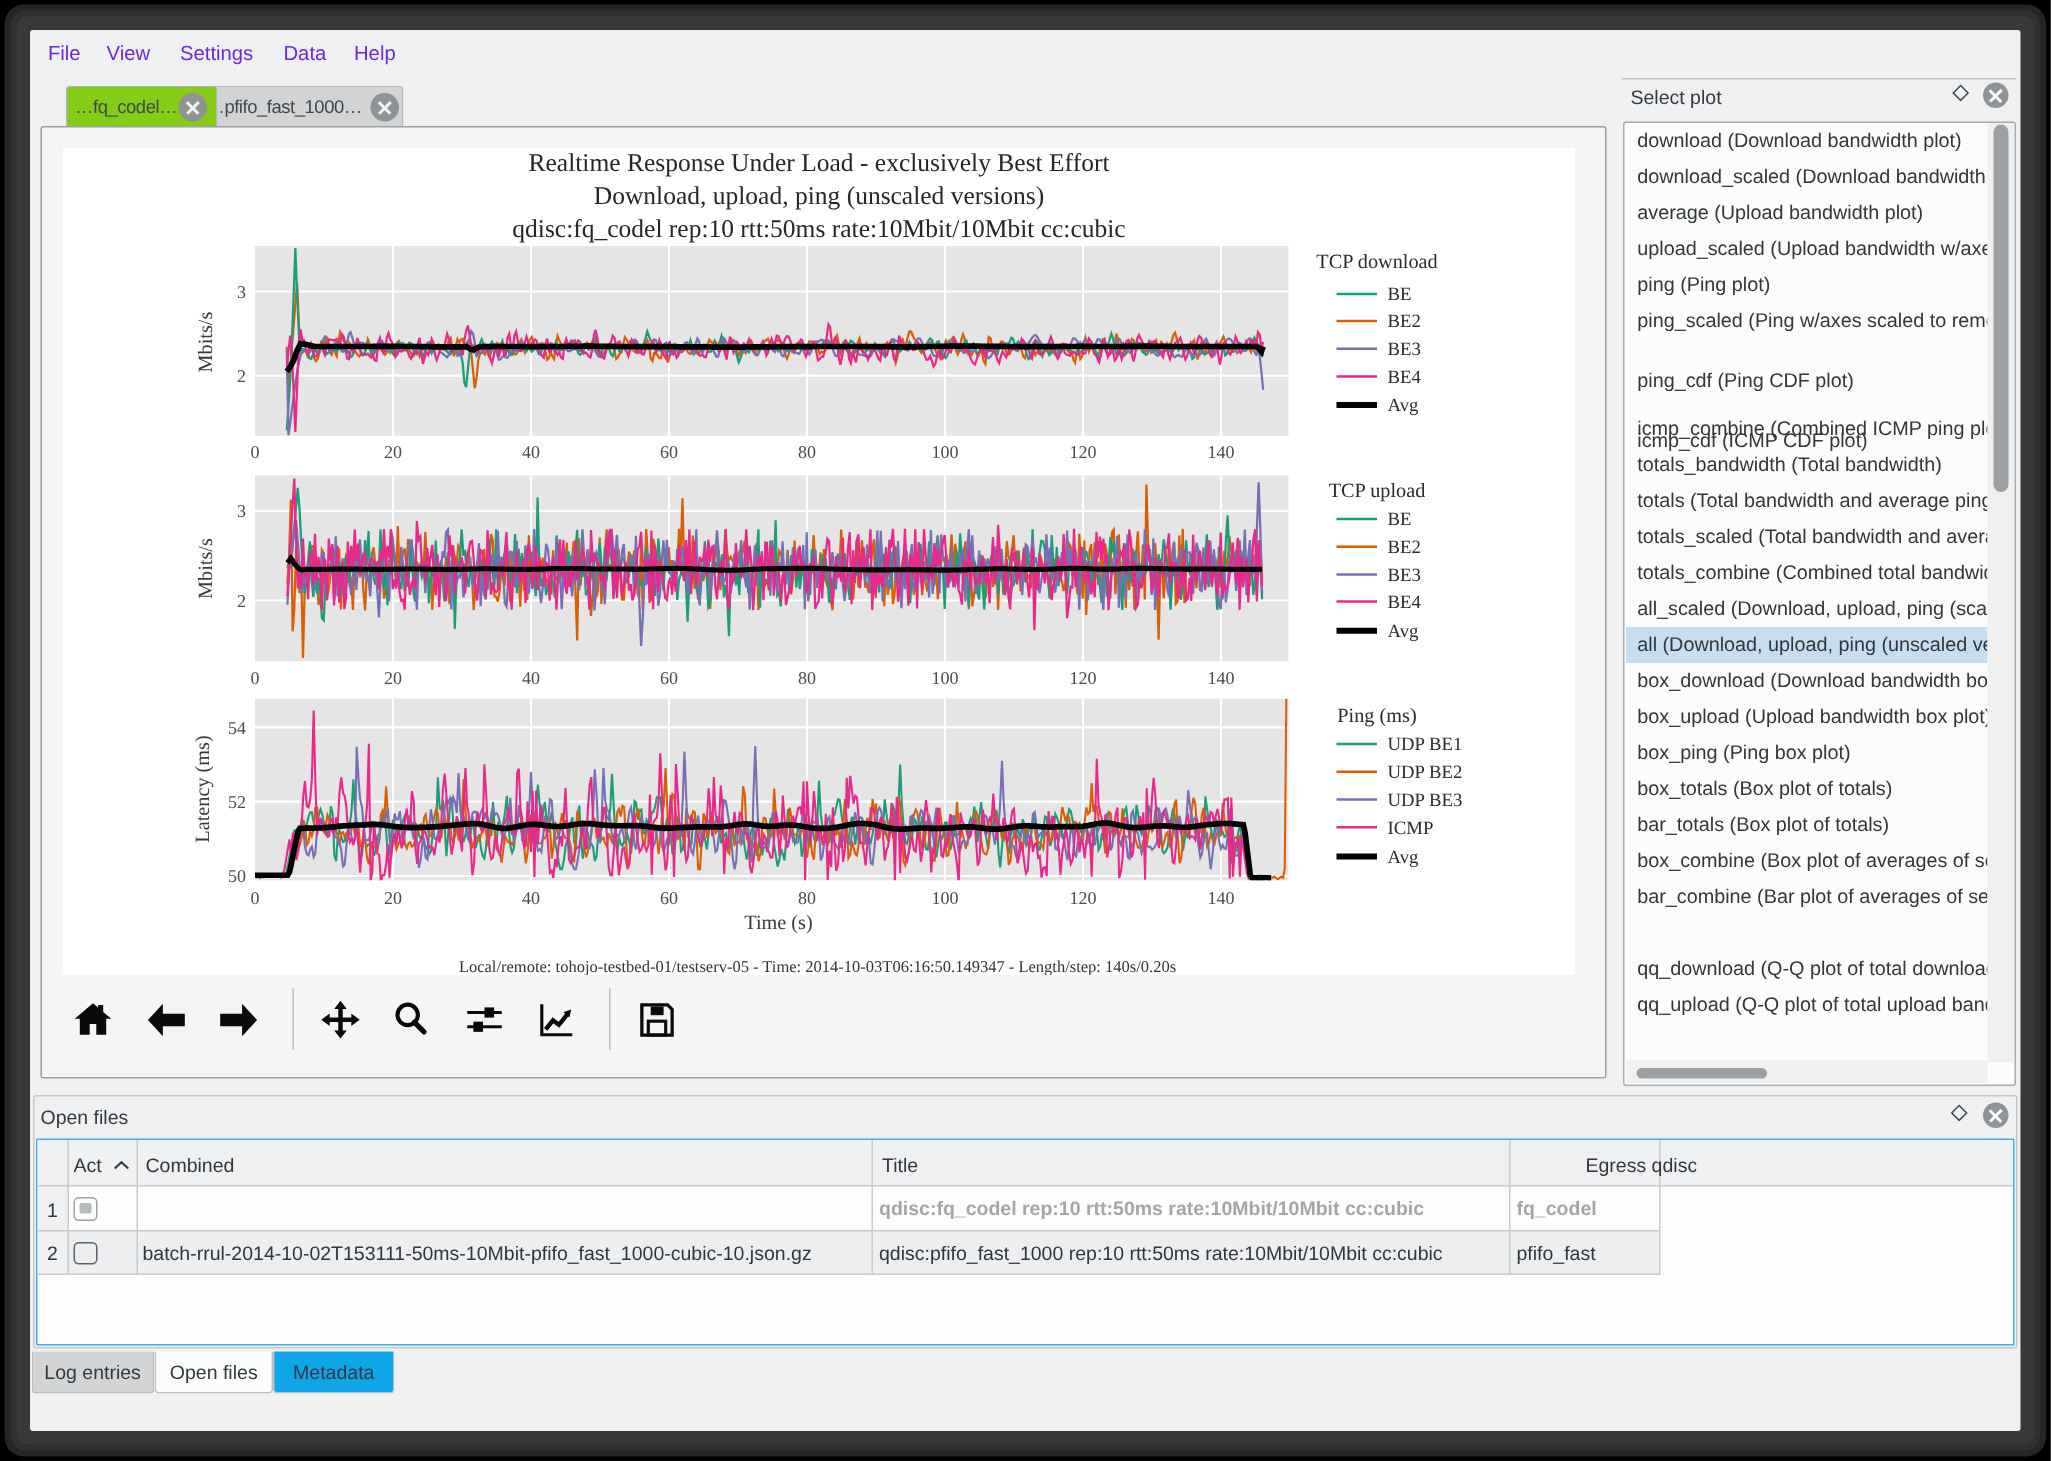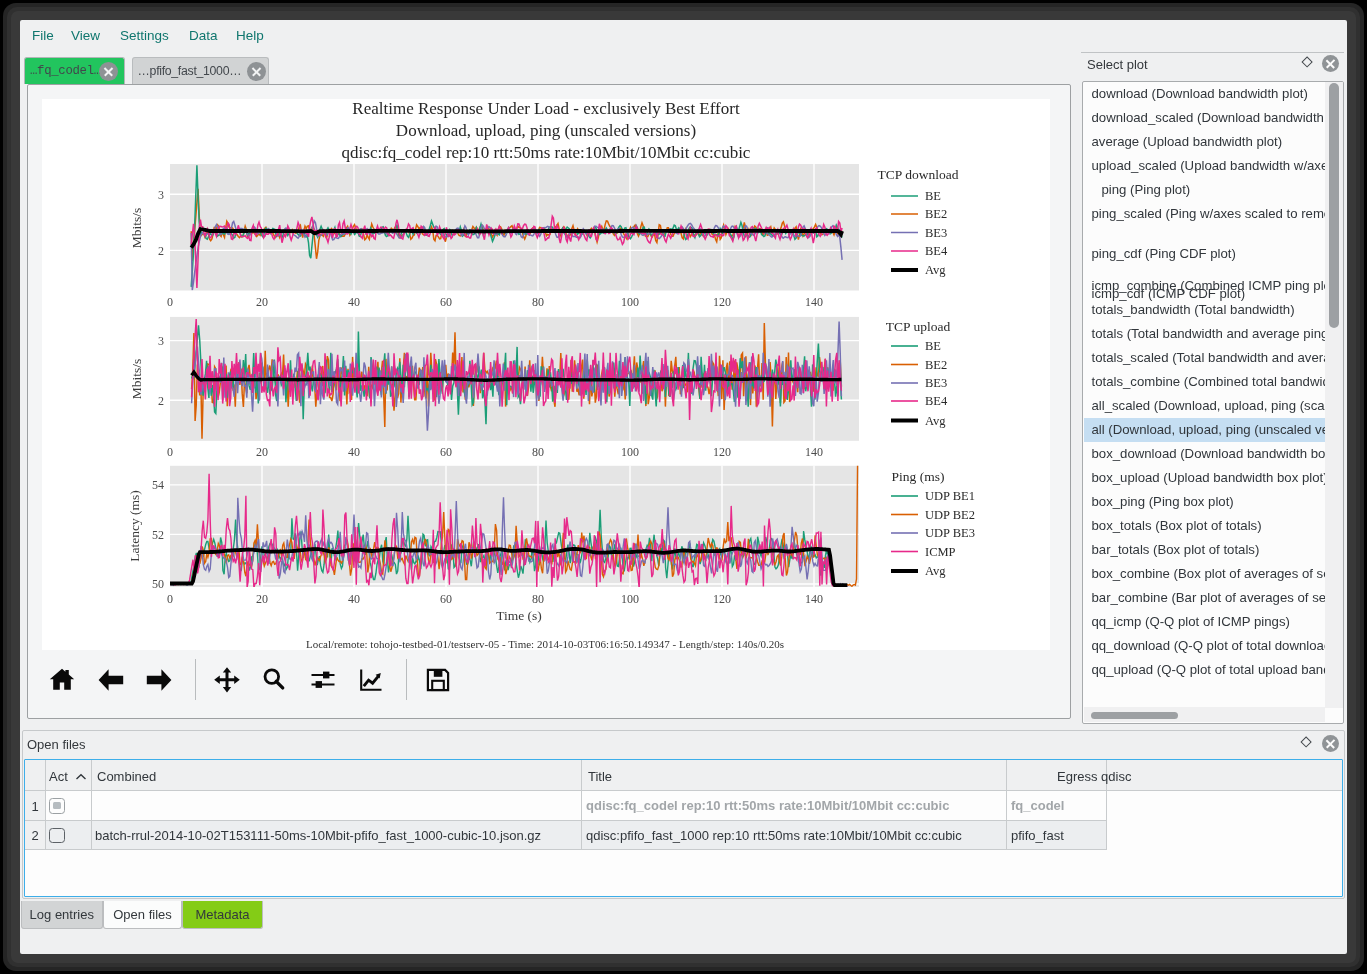--- a/index.html
+++ b/index.html
@@ -4,29 +4,29 @@
 <style>
 * { margin:0; padding:0; box-sizing:border-box; }
 html,body { width:1367px; height:974px; background:#000; overflow:hidden;
   font-family:"Liberation Sans", sans-serif; }
 .abs { position:absolute; }
 #frame1 { left:3px; top:3px; width:1361px; height:968px; border-radius:13px; background:#252525; }
 #frame2 { left:7px; top:7px; width:1353px; height:960px; border-radius:10px; background:#303030; }
 #frame3 { left:11px; top:11px; width:1345px; height:952px; border-radius:7px; background:#393939; }
 #content { left:20px; top:20px; width:1327px; height:934px; background:#eff0f1; border-radius:2px; overflow:hidden; }
 
-#menubar { left:0; top:0; width:100%; height:30px; color:#0f766e; font-size:13.5px; }
+#menubar { left:0; top:0; width:100%; height:30px; color:#6d28d9; font-size:13.5px; }
 #menubar span { position:absolute; top:8px; }
 
 .tab-t { position:absolute; top:37px; height:27px; font-size:13px; color:#42474c; }
 .tab-t .cl { position:absolute; right:6px; top:4px; width:19px; height:19px; border-radius:9.5px; background:#8e9295; }
 .tab-t .cl:before, .tab-t .cl:after { content:""; position:absolute; left:4px; top:8.7px; width:11px; height:1.6px; background:#f2f3f4; }
 .tab-t .cl:before { transform:rotate(45deg); }
 .tab-t .cl:after { transform:rotate(-45deg); }
-#tabA { left:4px; width:101px; background:#22c55e; border:1px solid #b3b6b8; border-bottom:none; border-radius:3px 3px 0 0; z-index:3;font-family:Liberation Mono, monospace; }
+#tabA { left:24px; width:101px; background:#84cc16; border:1px solid #b3b6b8; border-bottom:none; border-radius:3px 3px 0 0; z-index:3; }
 #tabB { left:111.6px; width:137px; background:#d1d3d4; border:1px solid #b9bcbe; border-bottom:none; border-radius:3px 3px 0 0; z-index:1; }
 .tab-t .lb { position:absolute; left:5px; top:5.5px; white-space:nowrap; font-size:12.3px; letter-spacing:-0.3px; }
 #pane { left:7px; top:63.5px; width:1043.5px; height:635.5px; background:#f4f5f6; border:1px solid #9da0a2; border-radius:2px; z-index:2; }
 #canvas { position:absolute; left:13.5px; top:14.5px; width:1008px; height:551px; background:#fff; }
 
 #mtool { position:absolute; left:0; top:566px; width:100%; height:68px; }
 .sep { position:absolute; top:8px; height:41px; width:1px; background:#b9bcbe; }
 .micon { position:absolute; top:14px; width:30px; height:30px; }
 
 #rdock-line { left:1061px; top:31.5px; width:263px; height:1px; background:#c0c3c5; }
@@ -52,21 +52,21 @@
 .tcell { position:absolute; font-size:13px; color:#31363b; white-space:nowrap; overflow:hidden; }
 .gray { color:#a2a6a9; font-weight:bold; }
 .vline { position:absolute; top:0; width:1px; background:#c8cbcd; }
 .hline { position:absolute; height:1px; background:#c8cbcd; }
 .cb { position:absolute; width:16.5px; height:15.5px; border-radius:3.5px; }
 
 .tab-b { position:absolute; top:881px; height:28px; font-size:13px; color:#33383c; text-align:center; line-height:27px; }
 
 #tbl1 { left:0.5px; width:82.5px; background:#d2d4d5; border:1px solid #bbbdbf; border-top:none; border-radius:0 0 3px 3px; }
 #tbl2 { left:83px; width:79px; background:#fbfcfc; border:1px solid #bbbdbf; border-top:none; border-radius:0 0 3px 3px; z-index:2; }
-#tbl3 { left:162px; width:81px; background:#84cc16; border:1px solid #bbbdbf; border-top:none; border-radius:0 0 3px 3px; }
+#tbl3 { left:162px; width:81px; background:#0ea5e9; border:1px solid #bbbdbf; border-top:none; border-radius:0 0 3px 3px; }
 </style>
 </head>
 <body>
 <div class="abs" id="frame1"></div>
 <div class="abs" id="frame2"></div>
 <div class="abs" id="frame3"></div>
 <div class="abs" id="content">
   <div class="abs" id="menubar">
     <span style="left:12px">File</span>
     <span style="left:51px">View</span>
@@ -260,39 +260,38 @@
   </div>
   <div class="abs" id="rdock-line"></div>
   <span class="abs" id="rtitle">Select plot</span>
   <div class="dia" style="left:1282.5px; top:38px;"></div>
   <div class="cbtn" style="left:1302.3px; top:35.4px;"></div>
   <div class="abs" id="rlist">
     <div class="it" style="top:0px;">download (Download bandwidth plot)</div>
       <div class="it" style="top:24px;">download_scaled (Download bandwidth plot w/axes scaled to remove outliers)</div>
       <div class="it" style="top:48px;">average (Upload bandwidth plot)</div>
       <div class="it" style="top:72px;">upload_scaled (Upload bandwidth w/axes scaled to remove outliers)</div>
-      <div class="it" style="top:96px;margin-left:10px;">ping (Ping plot)</div>
+      <div class="it" style="top:96px;">ping (Ping plot)</div>
       <div class="it" style="top:120px;">ping_scaled (Ping w/axes scaled to remove outliers)</div>
       <div class="it" style="top:144px;margin-top:16px;">ping_cdf (Ping CDF plot)</div>
       <div class="it" style="top:168px;margin-top:32px;">icmp_cdf (ICMP CDF plot)</div>
       <div class="it" style="top:192px;">icmp_combine (Combined ICMP ping plot)</div>
       <div class="it" style="top:216px;">totals_bandwidth (Total bandwidth)</div>
       <div class="it" style="top:240px;">totals (Total bandwidth and average ping plot)</div>
       <div class="it" style="top:264px;">totals_scaled (Total bandwidth and average ping plot w/axes)</div>
       <div class="it" style="top:288px;">totals_combine (Combined total bandwidth plot)</div>
       <div class="it" style="top:312px;">all_scaled (Download, upload, ping (scaled versions))</div>
       <div class="it" style="top:336px;background:#c5def2;">all (Download, upload, ping (unscaled versions))</div>
       <div class="it" style="top:360px;">box_download (Download bandwidth box plot)</div>
       <div class="it" style="top:384px;">box_upload (Upload bandwidth box plot)</div>
       <div class="it" style="top:408px;">box_ping (Ping box plot)</div>
       <div class="it" style="top:432px;">box_totals (Box plot of totals)</div>
       <div class="it" style="top:456px;">bar_totals (Box plot of totals)</div>
       <div class="it" style="top:480px;">box_combine (Box plot of averages of several tests)</div>
       <div class="it" style="top:504px;">bar_combine (Bar plot of averages of several tests)</div>
-      <div class="it" style="top:528px;">qq_icmp (Q-Q plot of ICMP pings)</div>
       <div class="it" style="top:552px;">qq_download (Q-Q plot of total download bandwidth)</div>
       <div class="it" style="top:576px;">qq_upload (Q-Q plot of total upload bandwidth)</div>
     <div id="vsb">
         <div class="h"></div>
       </div>
     <div id="hsb">
         <div class="h"></div>
       </div>
   </div>
   <div class="abs" id="bdock"></div>

